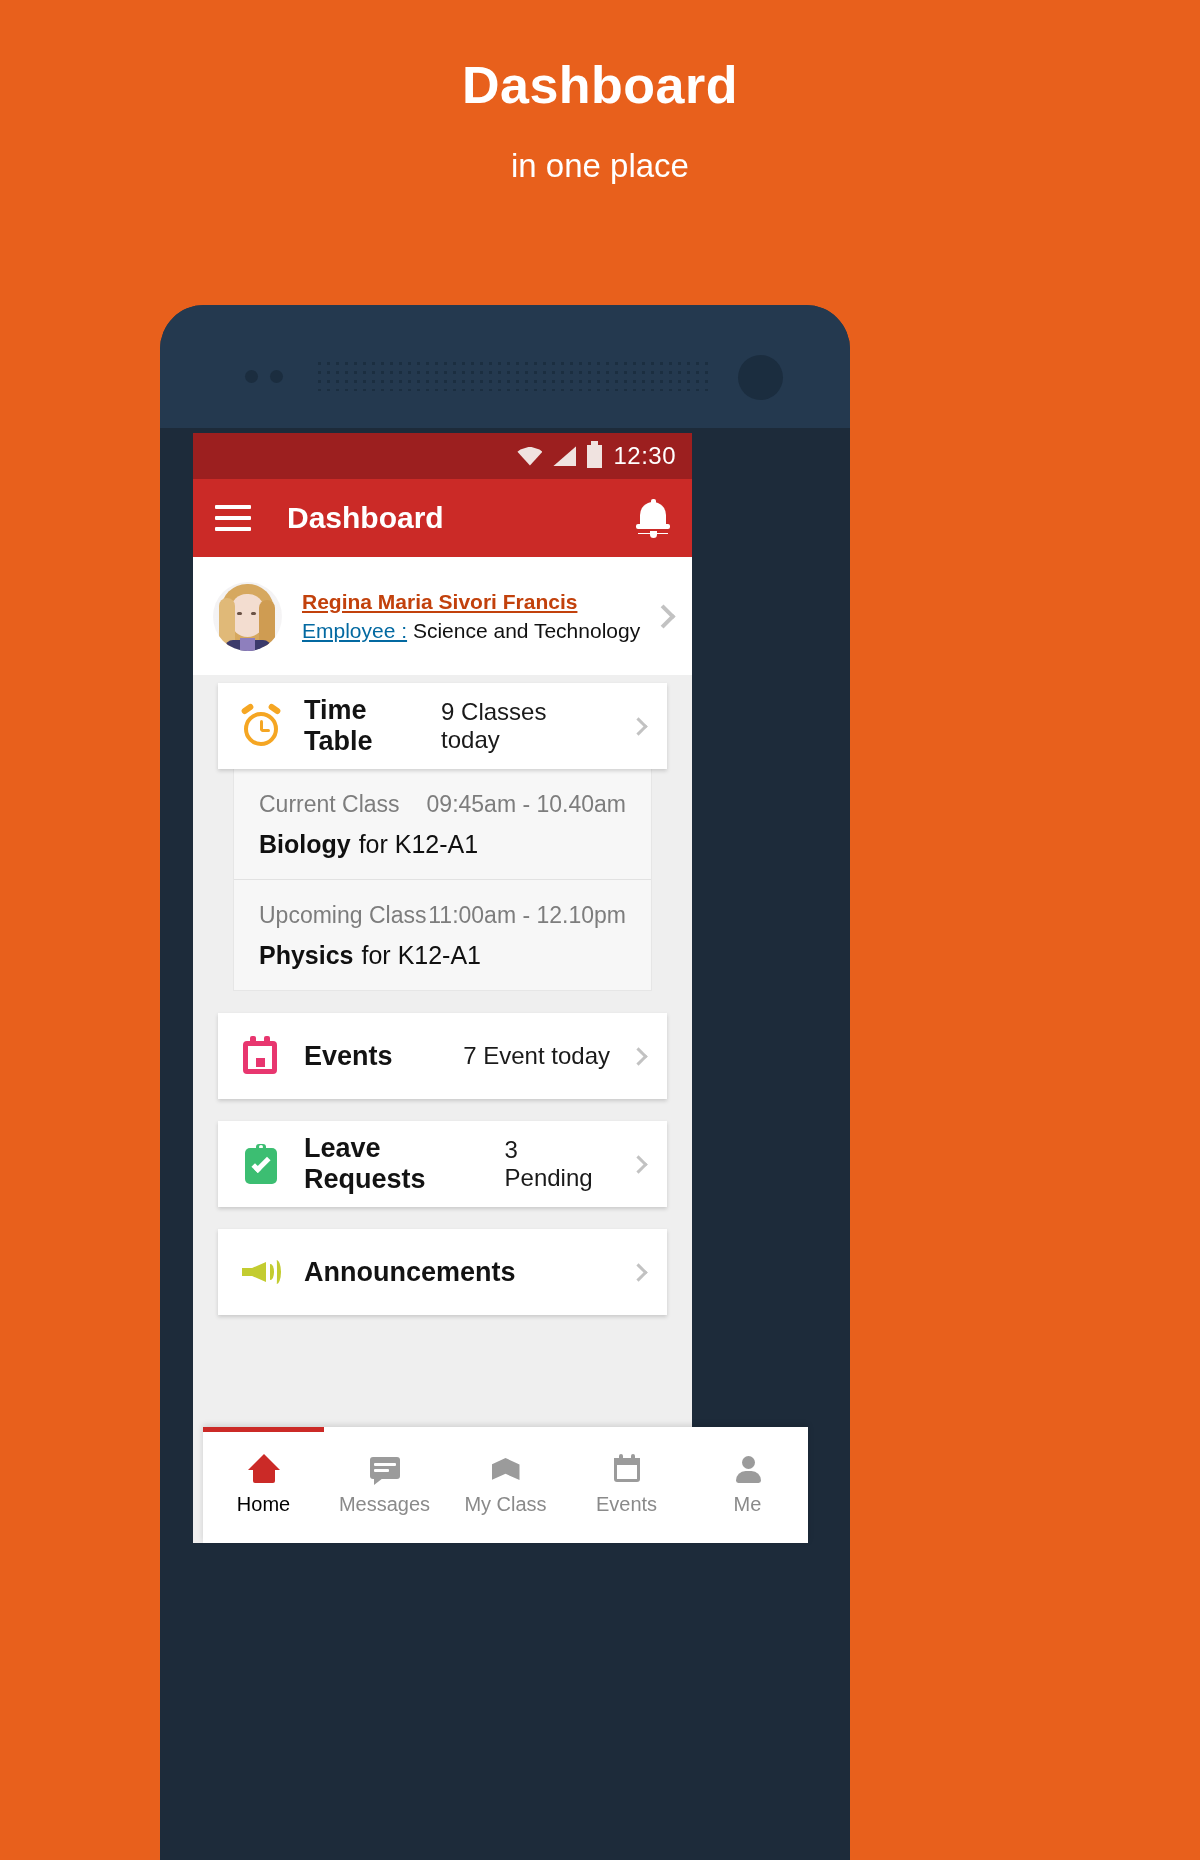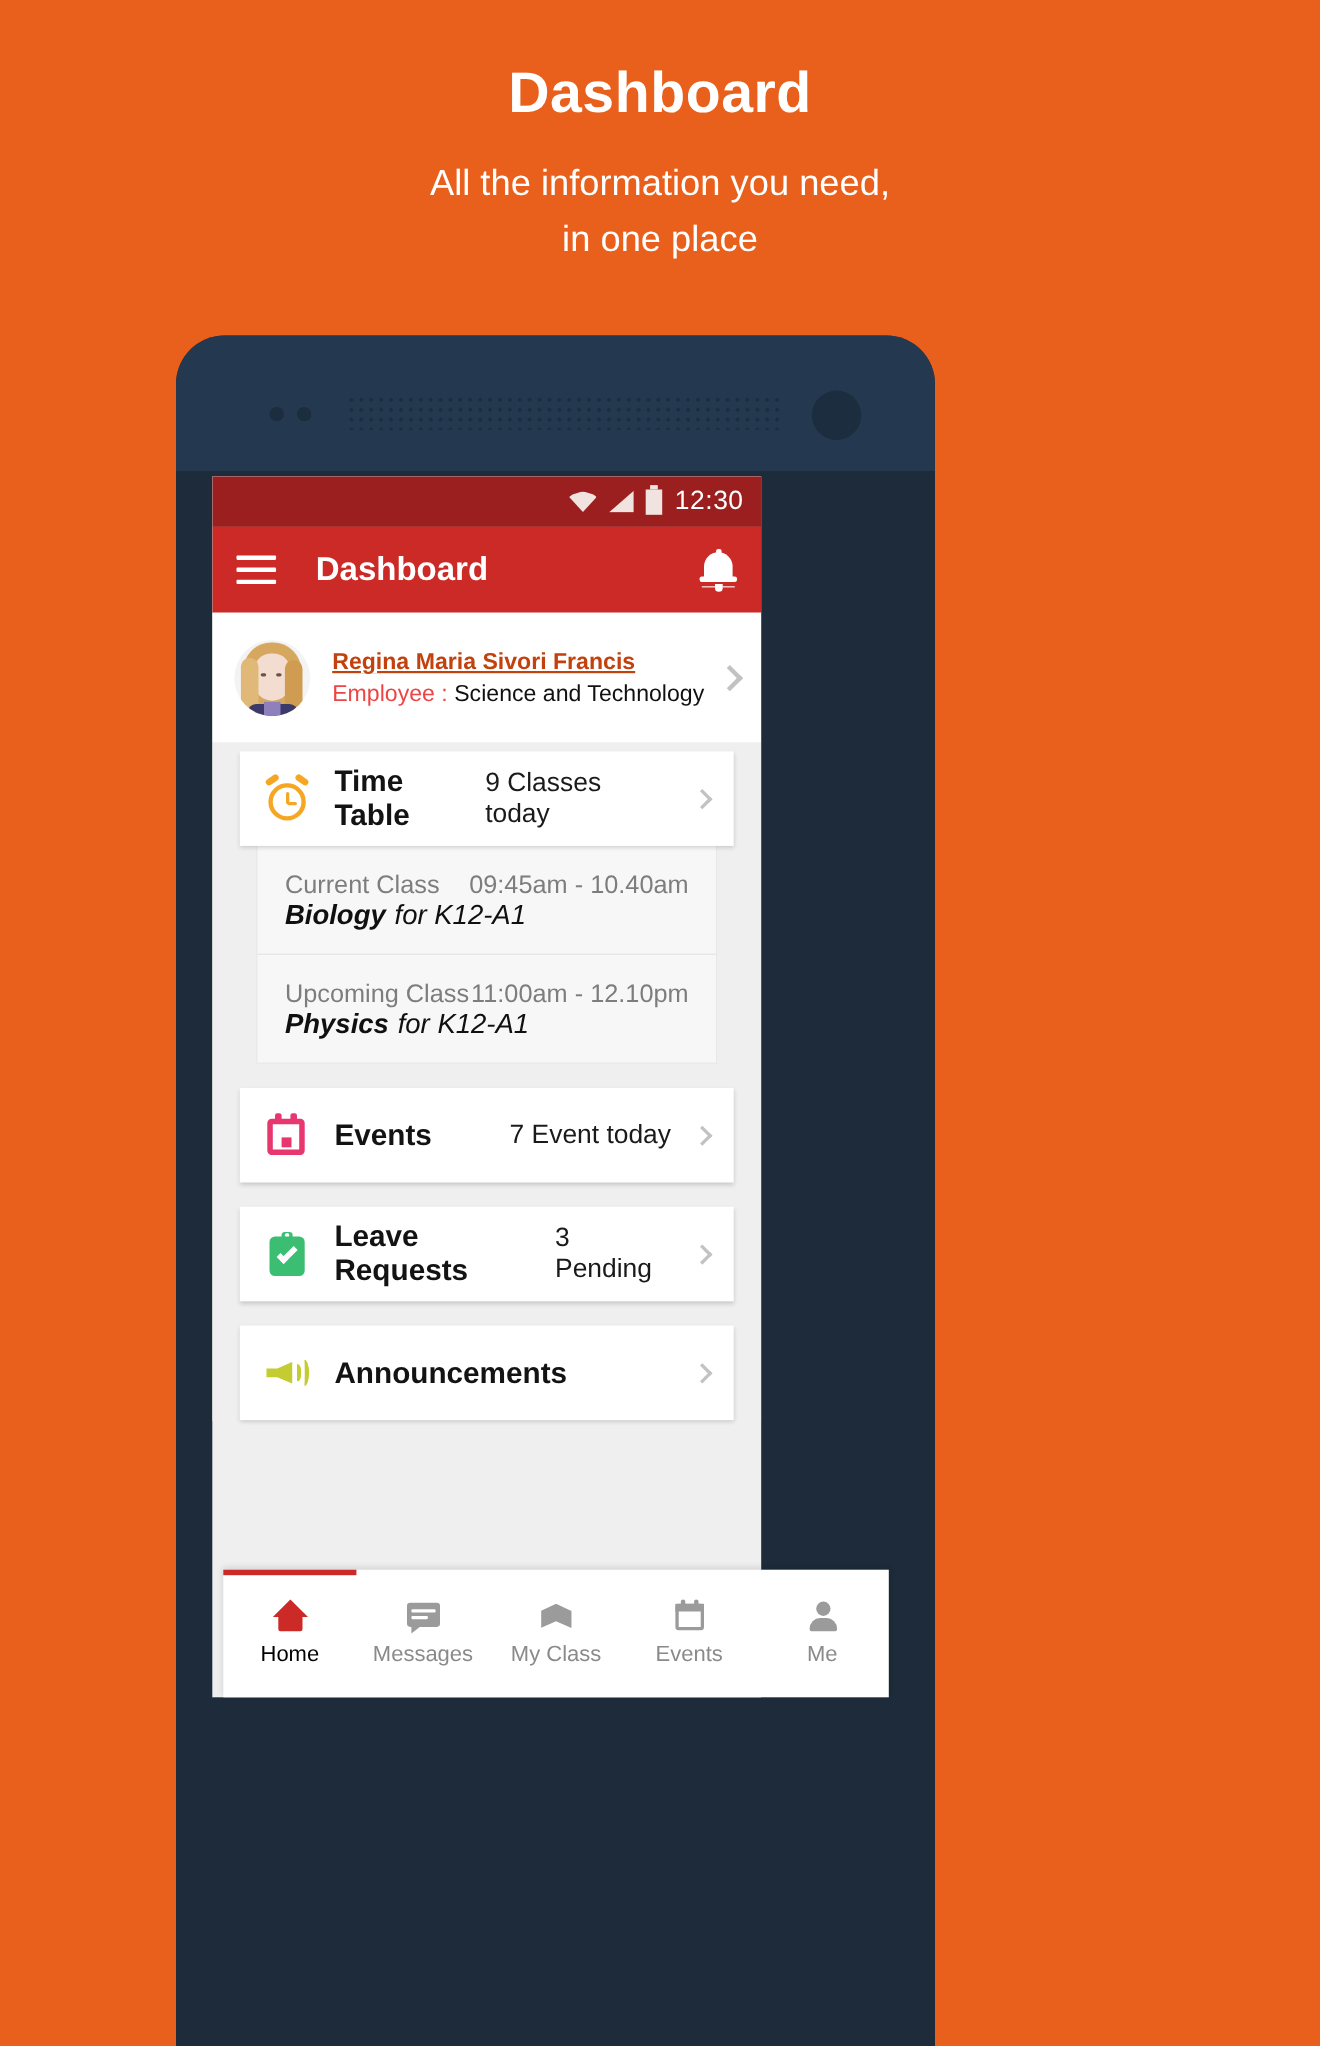--- a/index.html
+++ b/index.html
@@ -117,21 +117,21 @@
   .av-face { position:absolute; left:18px; top:12px; width:33px; height:43px; background:#f3ddd0; border-radius:16px 16px 17px 17px; }
   .av-hair2 { position:absolute; left:6px; top:16px; width:16px; height:50px; background:#e0b978; border-radius:8px; }
   .av-hair3 { position:absolute; left:46px; top:18px; width:16px; height:48px; background:#cf9c52; border-radius:8px; }
   .av-eye { position:absolute; top:30px; width:5px; height:3px; background:#6b5346; border-radius:2px; }
   .av-eye.l { left:24px; } .av-eye.r { left:38px; }
   .av-body { position:absolute; left:12px; top:58px; width:46px; height:16px; background:#3b3a6b; border-radius:8px 8px 0 0; }
   .av-scarf { position:absolute; left:27px; top:56px; width:15px; height:16px; background:#8e7fbd; }
   .profile-text { margin-left: 20px; flex: 1; }
   .profile-name { font-size: 21px; font-weight: bold; color:#c2410c;text-decoration:underline; }
   .profile-role { font-size: 21px; color:#111; margin-top:5px; }
-  .profile-role .lbl { color:#ef4444; }
+  .profile-role .lbl { color:#0369a1;text-decoration:underline; }
   .chev {
     width: 17px; height: 17px; border-right: 4px solid #c2c2c2; border-top: 4px solid #c2c2c2;
     transform: rotate(45deg); flex: none;
   }
   .chev.sm { width: 13px; height: 13px; border-width: 3px; }
 
   .body { background:#EFEFEF; padding: 8px 0 1px 0; }
   .card {
     background:#fff; margin: 0 25px; height: 86px;
     display:flex; align-items:center; padding: 0 22px;
@@ -169,21 +169,21 @@
   }
   .ic-mega .w1 { position:absolute; left:27px; top:13px; width:7px; height:16px; border-right:4px solid #C3CC30; border-radius:50%; }
   .ic-mega .w2 { position:absolute; left:32px; top:9px; width:9px; height:24px; border-right:4px solid #C3CC30; border-radius:50%; }
 
   .sub-wrap { background:#F7F7F7; margin: 0 40px; border:1px solid #E6E6E6; border-top:none; position:relative; z-index:1; }
   .sub-row { padding: 22px 25px 20px 25px; }
   .sub-row + .sub-row { border-top:1px solid #E2E2E2; }
   .sub-top { display:flex; align-items:baseline; }
   .sub-label { font-size:23px; color:#7D7D7D; }
   .sub-time { font-size:23px; color:#7D7D7D; margin-left:auto; }
-  .sub-bottom { margin-top:0; font-size:25px; color:#101010;font-style:italic; }
+  .sub-bottom { margin-top:12px; font-size:25px; color:#101010; }
   .sub-bottom b { font-weight:bold; }
   .sub-bottom span { margin-left:8px; }
 
   .gap { height: 22px; }
 
   .bottomnav {
     position:absolute; left:43px; bottom: 322px; width:605px; height:116px;
     background:#fff; display:flex; align-items:center;
     box-shadow: 0 -2px 6px rgba(0,0,0,.13);
     z-index: 5;
@@ -212,21 +212,20 @@
 
   .ic-me .head { position:absolute; left:10px; top:2px; width:13px; height:13px; border-radius:50%; background:#9B9B9B; }
   .ic-me .body { position:absolute; left:4px; top:17px; width:25px; height:12px; border-radius:12px 12px 3px 3px; background:#9B9B9B; }
 </style>
 </head>
 <body>
 
 <div class="promo">
   <div class="promo-title">Dashboard</div>
   <div class="promo-sub">
-    <div>All the information you need,</div>
     <div>in one place</div>
   </div>
 </div>
 
 <div class="phone">
   <div class="phone-bezel"></div>
   <div class="phone-top">
     <div class="dot-small a"></div>
     <div class="dot-small b"></div>
     <div class="speaker"></div>

